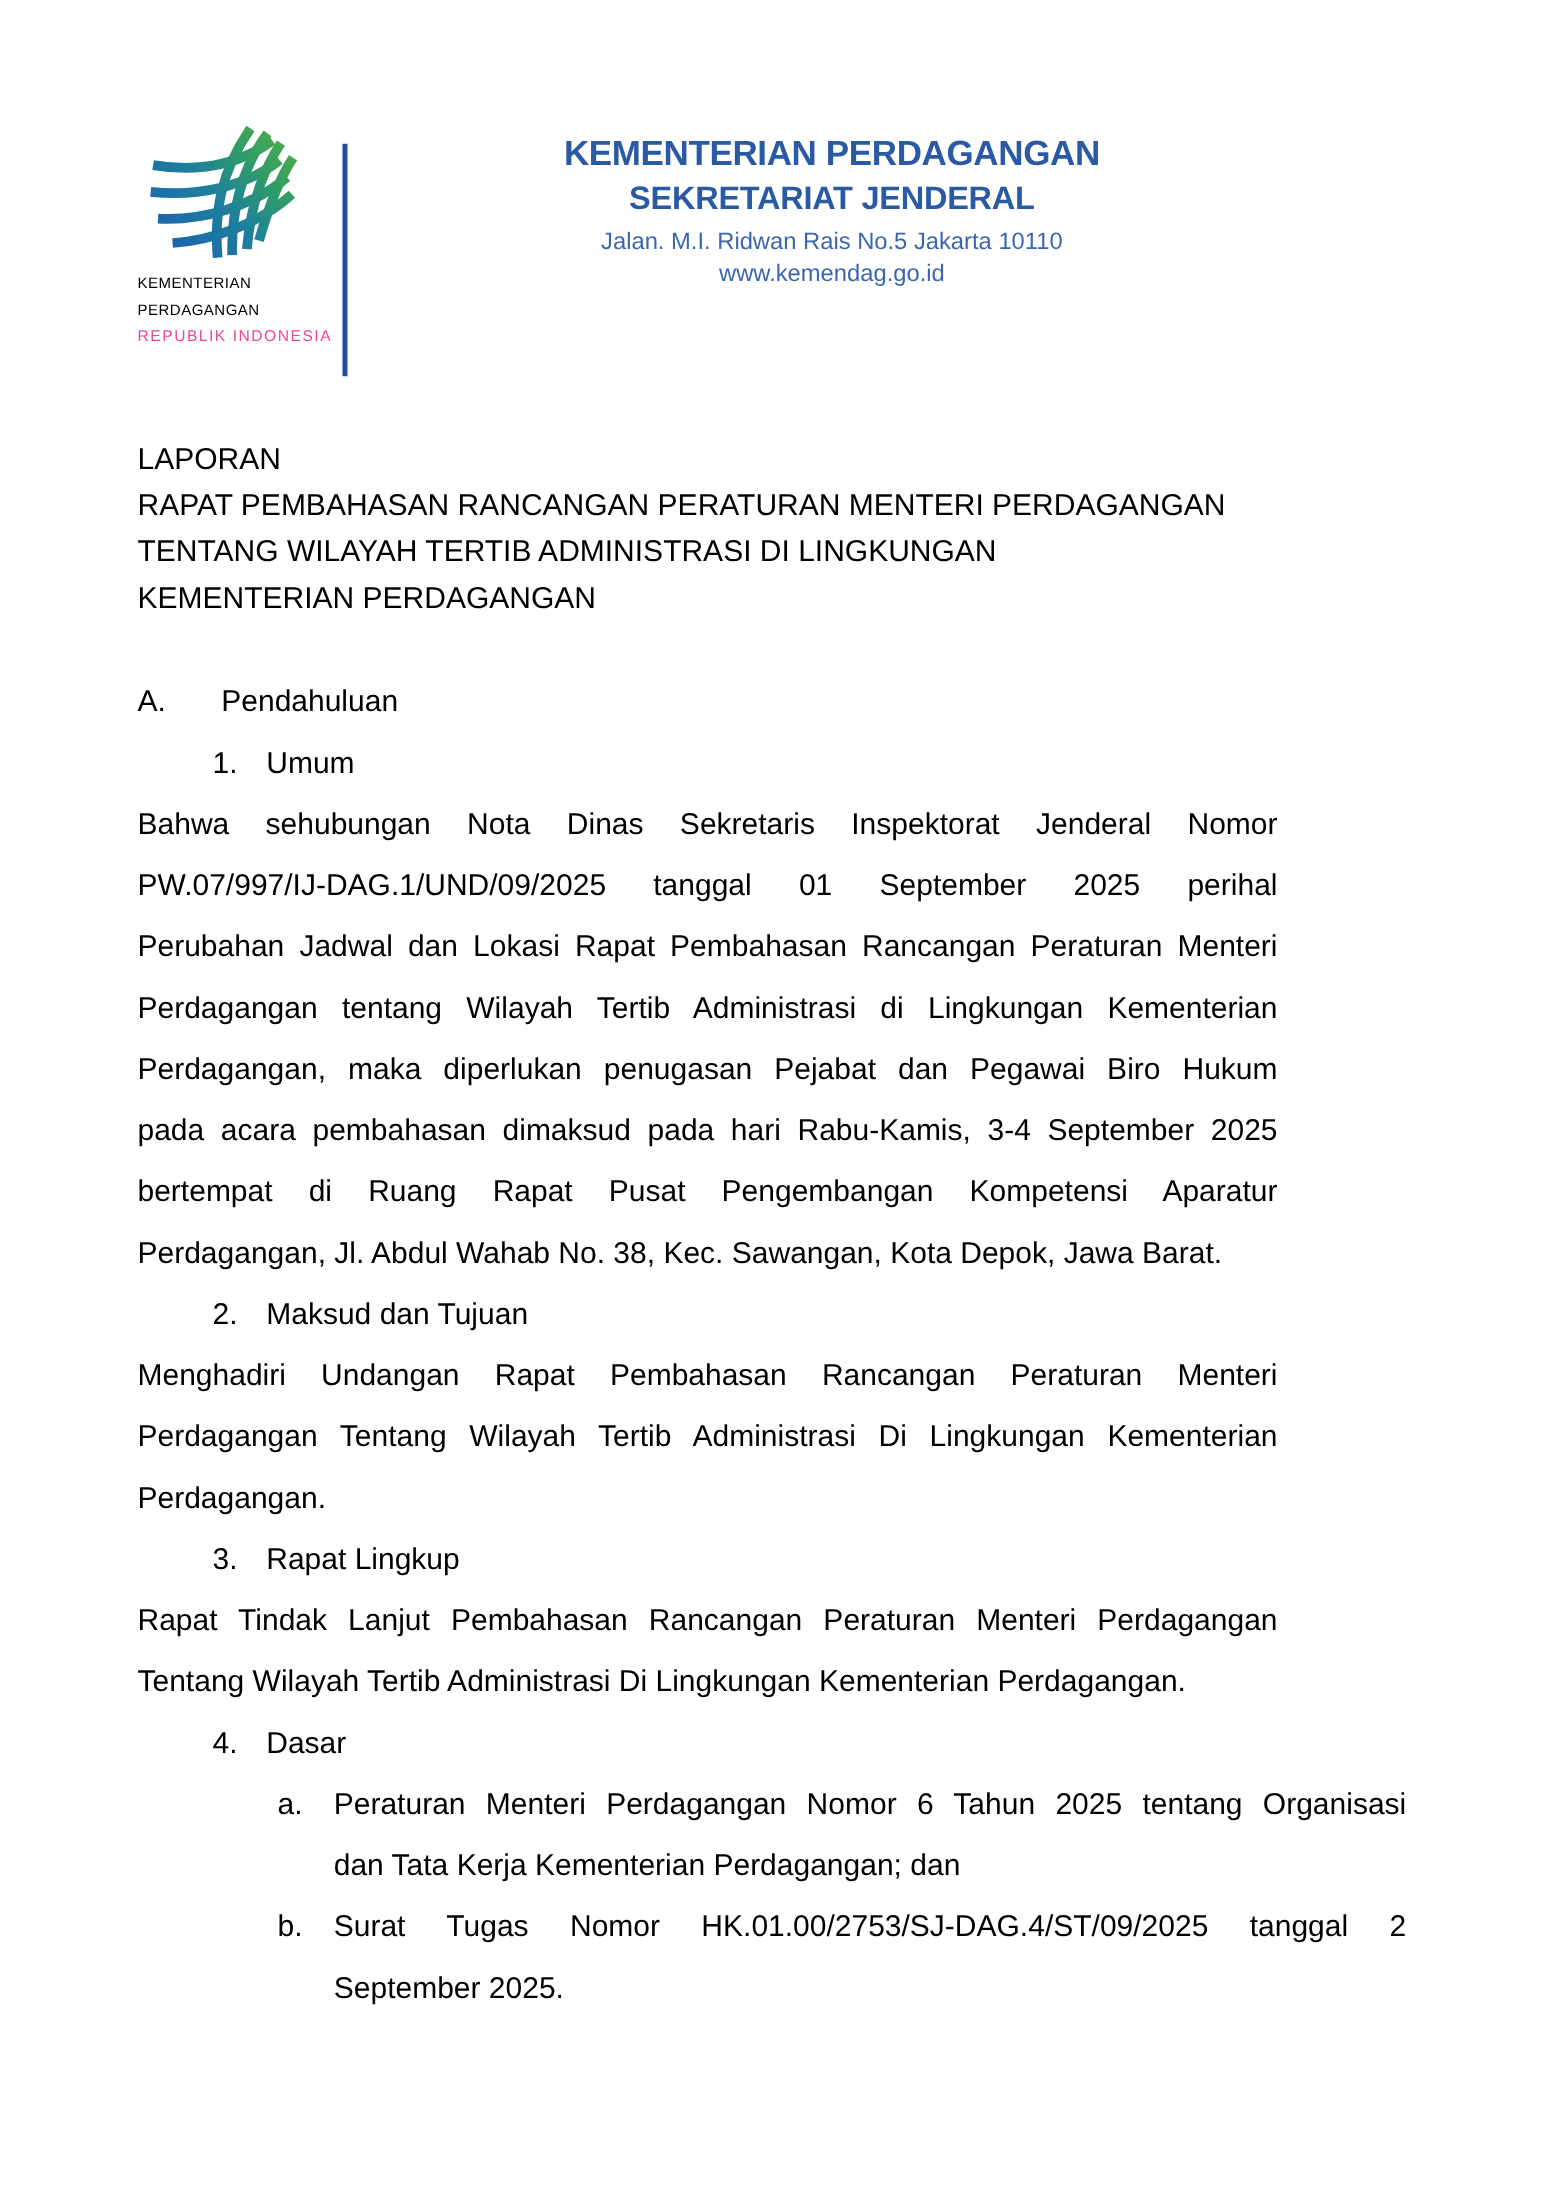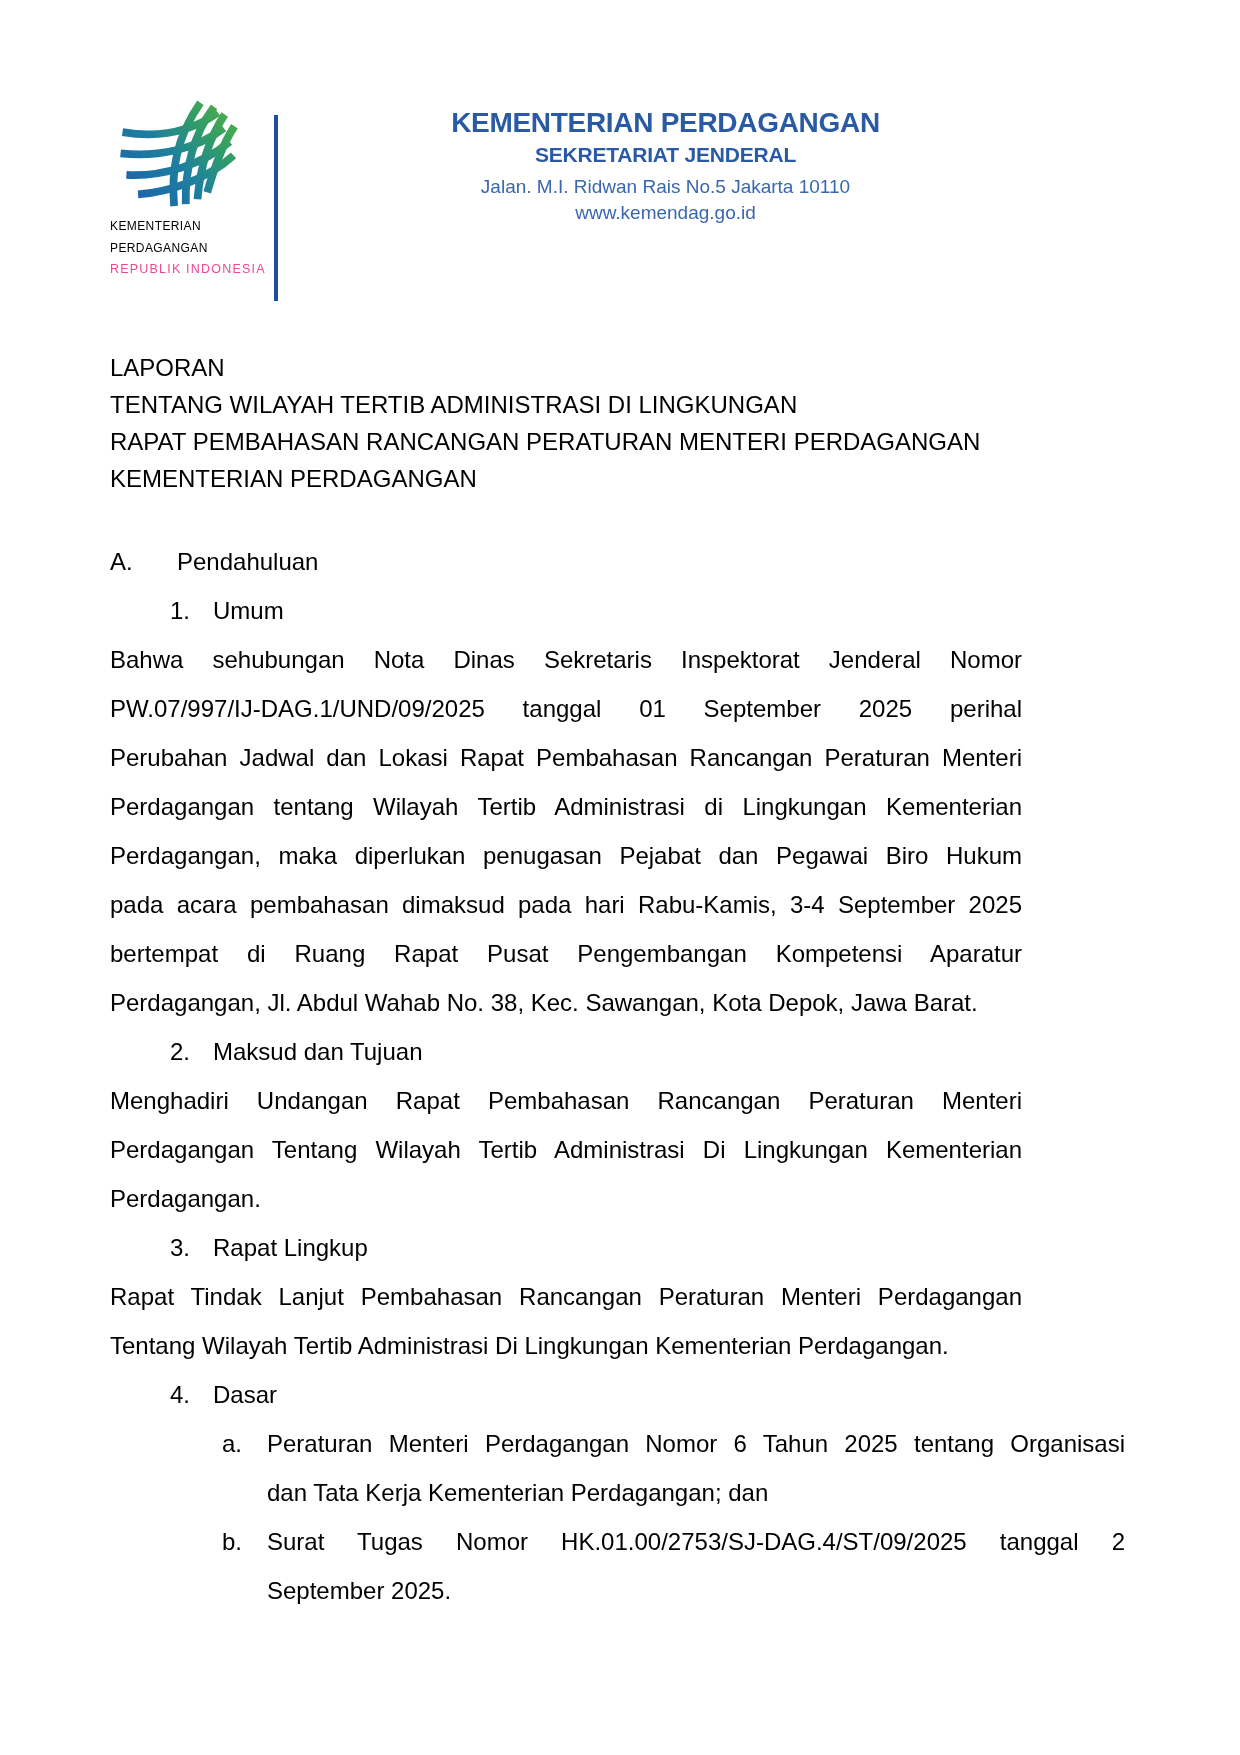--- a/index.html
+++ b/index.html
@@ -16,21 +16,21 @@
 
   
   .letterhead { display:flex; align-items:flex-start; }
   .lh-left { width:150px; flex:none; display:flex; flex-direction:column; }
   .logo-svg { width:128px; height:112px; margin:2px 0 6px 4px; }
   .logo-org { font-size:12px; line-height:22px; color:#000000; letter-spacing:0.4px; }
   .logo-sub { font-size:12.5px; letter-spacing:1.2px; color:#ec4899; margin-top:3px; white-space:nowrap; }
   .lh-divider { width:4px; height:186px; background:#1f4e9c; margin:20px 0 0 14px; flex:none; }
   .lh-center { flex:1; text-align:center; padding:12px 86px 0 14px; }
   .lh-ministry { font-size:28px; font-weight:bold; color:#2b5aa5; letter-spacing:-0.3px; }
-  .lh-unit { font-size:21px; font-weight:bold; color:#2b5aa5; margin-top:4px; letter-spacing:-0.2px; }
+  .lh-unit { font-size:26px; font-weight:bold; color:#2b5aa5; margin-top:4px; letter-spacing:-0.2px; }
   .lh-addr { font-size:19px; color:#3a67ae; line-height:26px; margin-top:7px; }
 
   
   .doc-title { margin-top:48px; font-size:24px; line-height:37px; text-align:left; }
 
   
   .doc-body { margin-top:40px; font-size:24px; line-height:49px; }
   .sec-row { display:flex; }
   .sec-row .marker { width:67px; flex:none; }
   .item-row { display:flex; padding-left:60px; }
@@ -82,22 +82,22 @@
       <div class="lh-unit">SEKRETARIAT JENDERAL</div>
       <div class="lh-addr">
         <div>Jalan. M.I. Ridwan Rais No.5 Jakarta 10110</div>
         <div>www.kemendag.go.id</div>
       </div>
     </div>
   </div>
 
   <div class="doc-title">
     <div>LAPORAN</div>
+    <div>RAPAT PEMBAHASAN RANCANGAN PERATURAN MENTERI PERDAGANGAN</div>
     <div>TENTANG WILAYAH TERTIB ADMINISTRASI DI LINGKUNGAN</div>
-    <div>RAPAT PEMBAHASAN RANCANGAN PERATURAN MENTERI PERDAGANGAN</div>
     <div>KEMENTERIAN PERDAGANGAN</div>
   </div>
 
   <div class="doc-body">
 
     <div class="sec-row">
       <span class="marker">A.</span>
       <span>Pendahuluan</span>
     </div>
 

